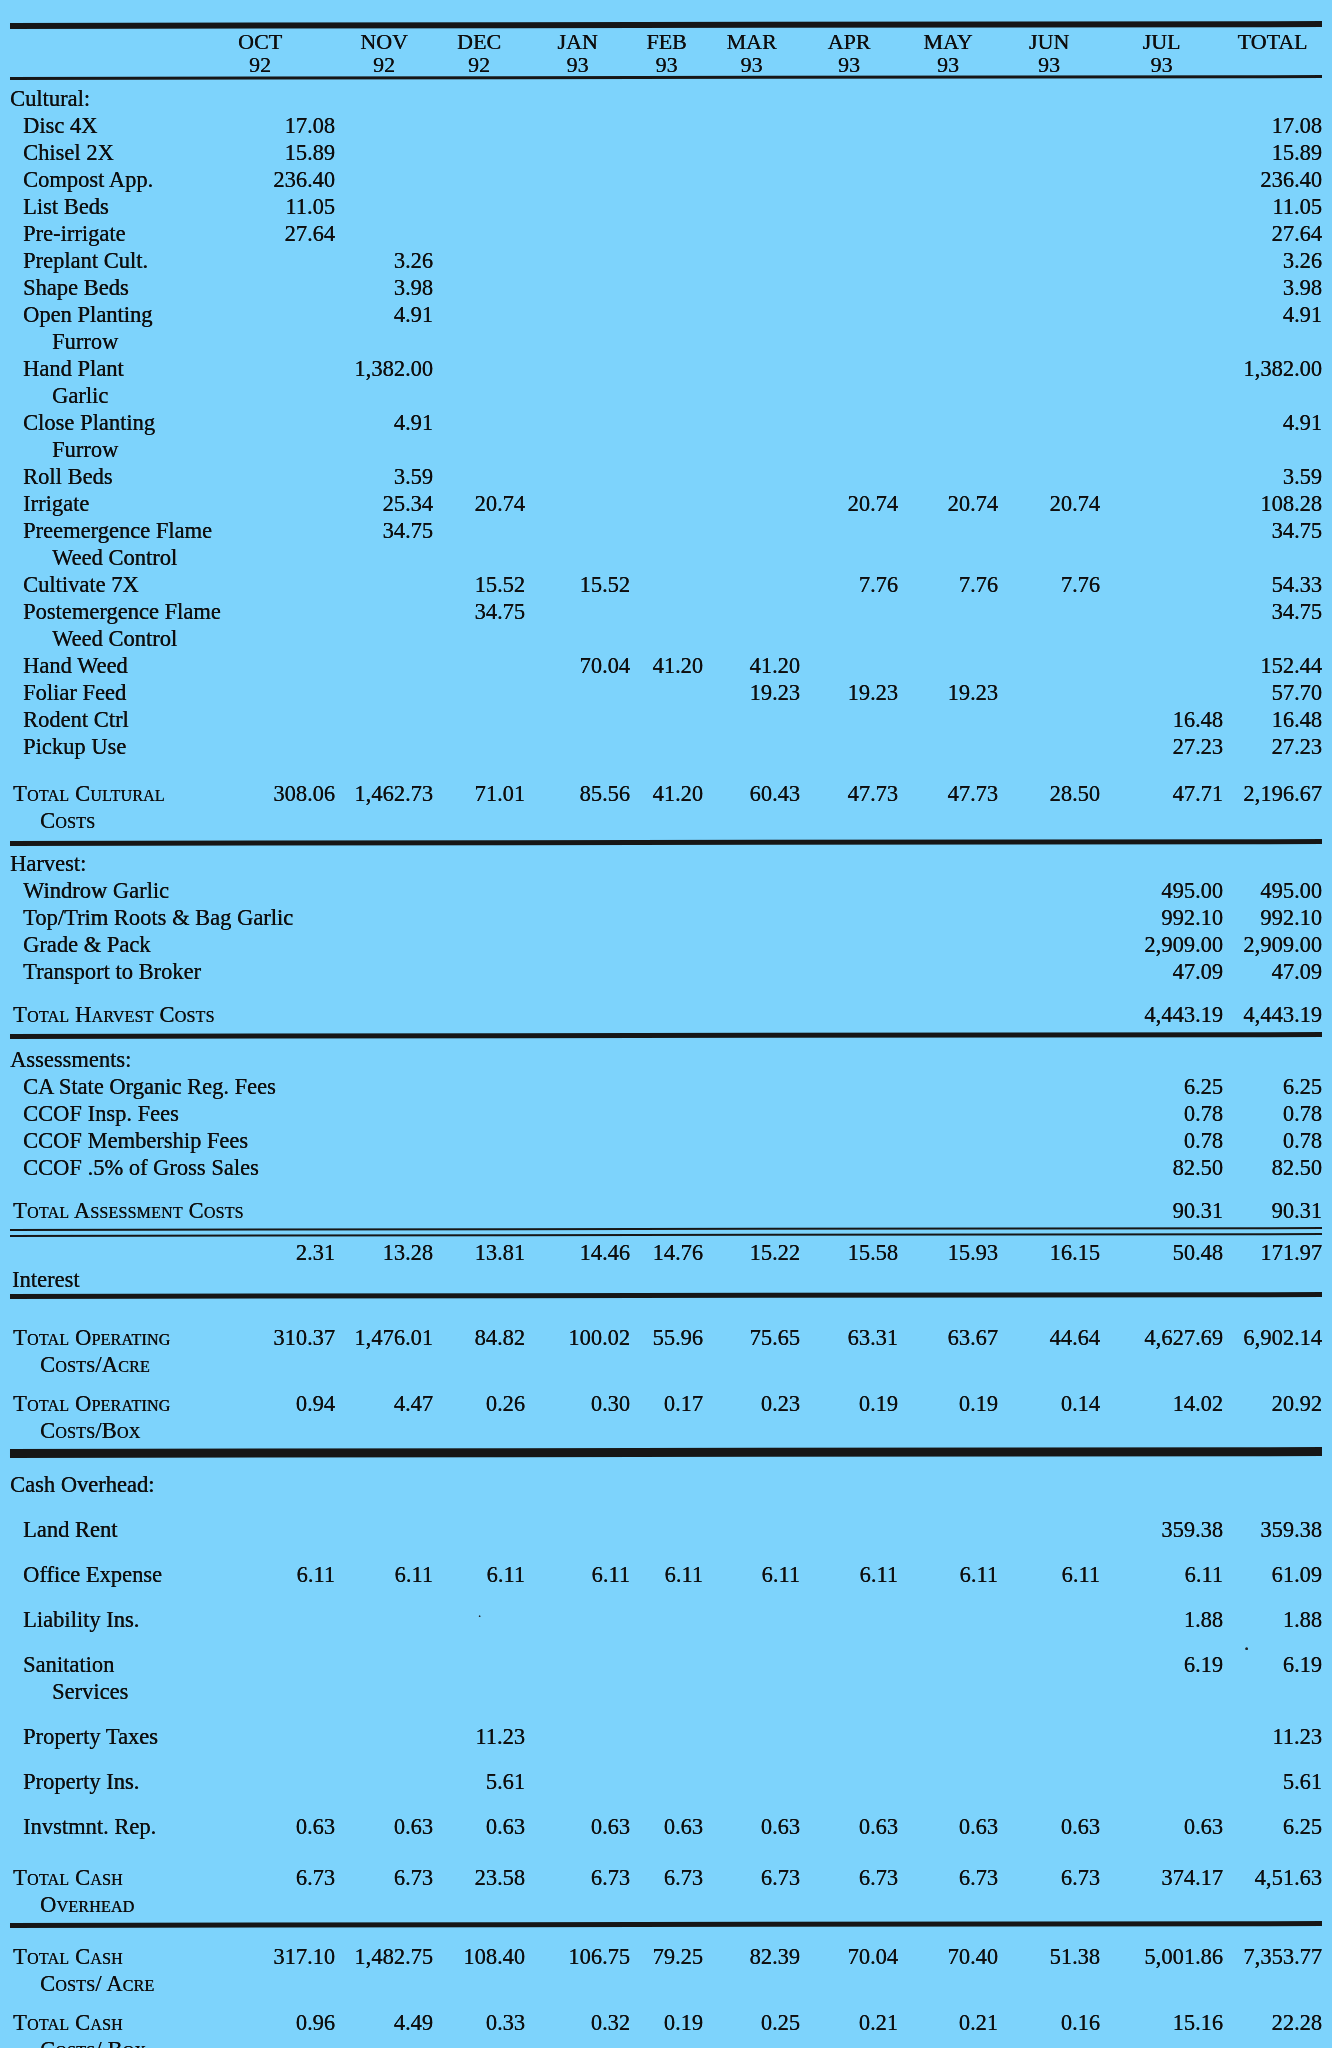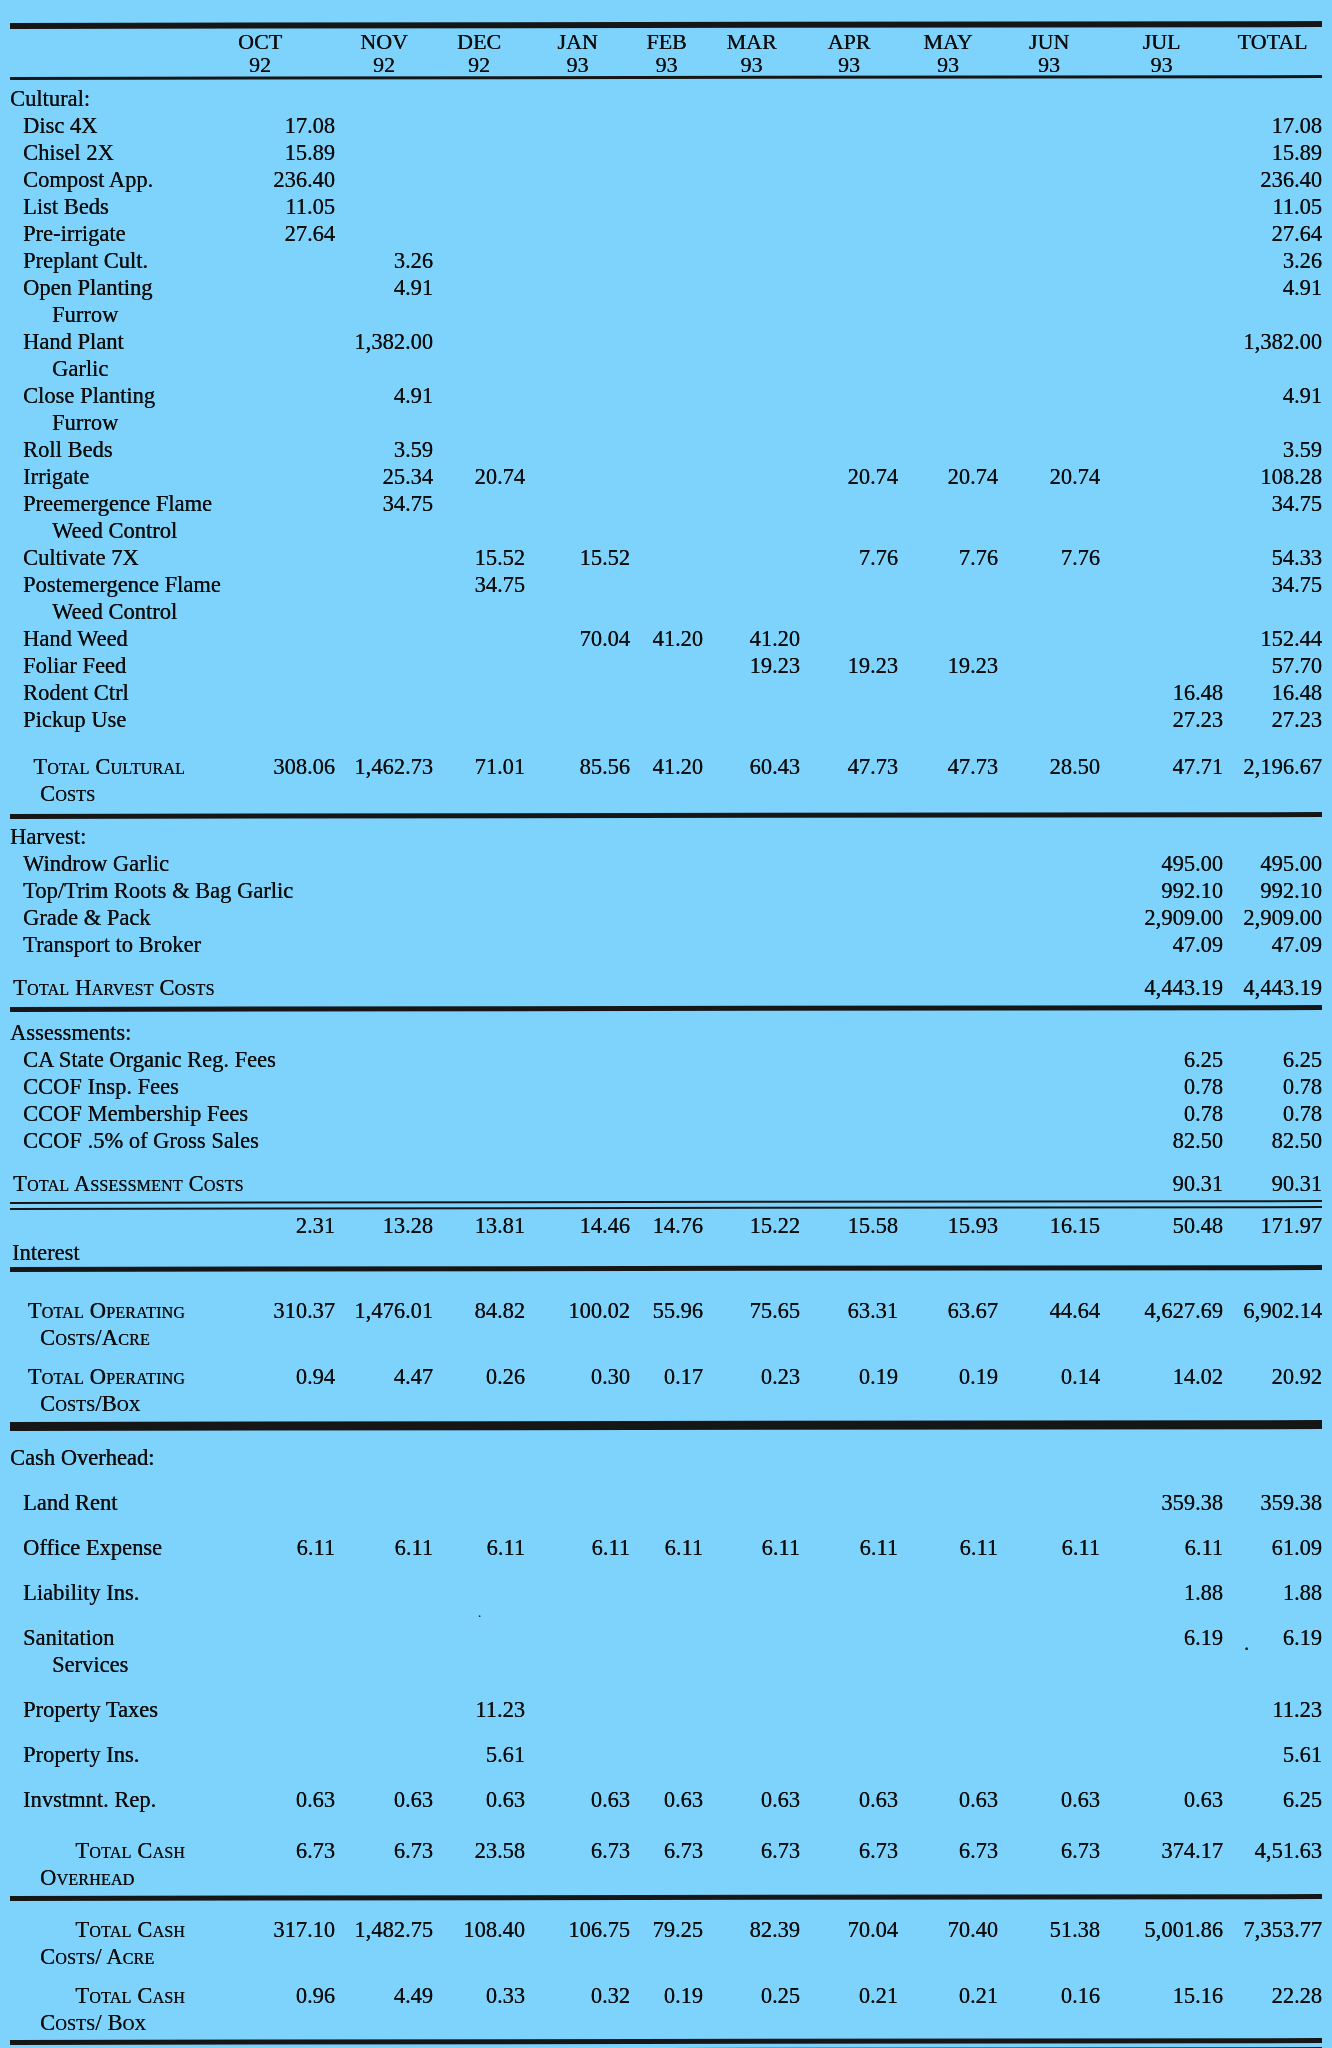--- a/index.html
+++ b/index.html
@@ -15,21 +15,21 @@
   
   tr.hdr td{line-height:23px;padding-top:2px;font-size:22px;}
   td.mh{text-align:center;padding-right:14px;white-space:nowrap;}
   td.th-total{vertical-align:bottom;text-align:center;padding-right:16px;padding-bottom:1px;}
   
   td.sec{padding-left:2px;white-space:nowrap;}
   td.lbl{white-space:nowrap;overflow:visible;}
   tr.item .l1{padding-left:13px;}
   tr.item .l2{padding-left:42px;}
   tr.item.flush .l1{padding-left:2px;margin-top:27px;}
-  tr.total .l1{padding-left:3px;font-variant:small-caps;letter-spacing:.2px;text-align:right;}
+  tr.total .l1{padding-left:3px;font-variant:small-caps;letter-spacing:.2px;}
   tr.total .l2{padding-left:30px;font-variant:small-caps;letter-spacing:.2px;}
   
   td.val{text-align:right;padding-right:5px;white-space:nowrap;}
   
   tr.sp td{padding-top:18px;}
   tr.sp2 td{padding-top:24px;}
   
   tr.rule-row td{line-height:0;}
   .rule{background:#161616;transform:rotate(-0.08deg);}
   .rule-top{height:6px;}
@@ -218,20 +218,36 @@
           <td class="val"></td>
           <td class="val"></td>
           <td class="val"></td>
           <td class="val"></td>
           <td class="val"></td>
           <td class="val"></td>
           <td class="val tot">3.26</td>
         </tr>
         <tr class="item">
           <td class="lbl">
+            <div class="l1">Shape Beds</div>
+          </td>
+          <td class="val"></td>
+          <td class="val">3.98</td>
+          <td class="val"></td>
+          <td class="val"></td>
+          <td class="val"></td>
+          <td class="val"></td>
+          <td class="val"></td>
+          <td class="val"></td>
+          <td class="val"></td>
+          <td class="val"></td>
+          <td class="val tot">3.98</td>
+        </tr>
+        <tr class="item">
+          <td class="lbl">
             <div class="l1">Open Planting</div>
             <div class="l2">Furrow</div>
           </td>
           <td class="val"></td>
           <td class="val">4.91</td>
           <td class="val"></td>
           <td class="val"></td>
           <td class="val"></td>
           <td class="val"></td>
           <td class="val"></td>

